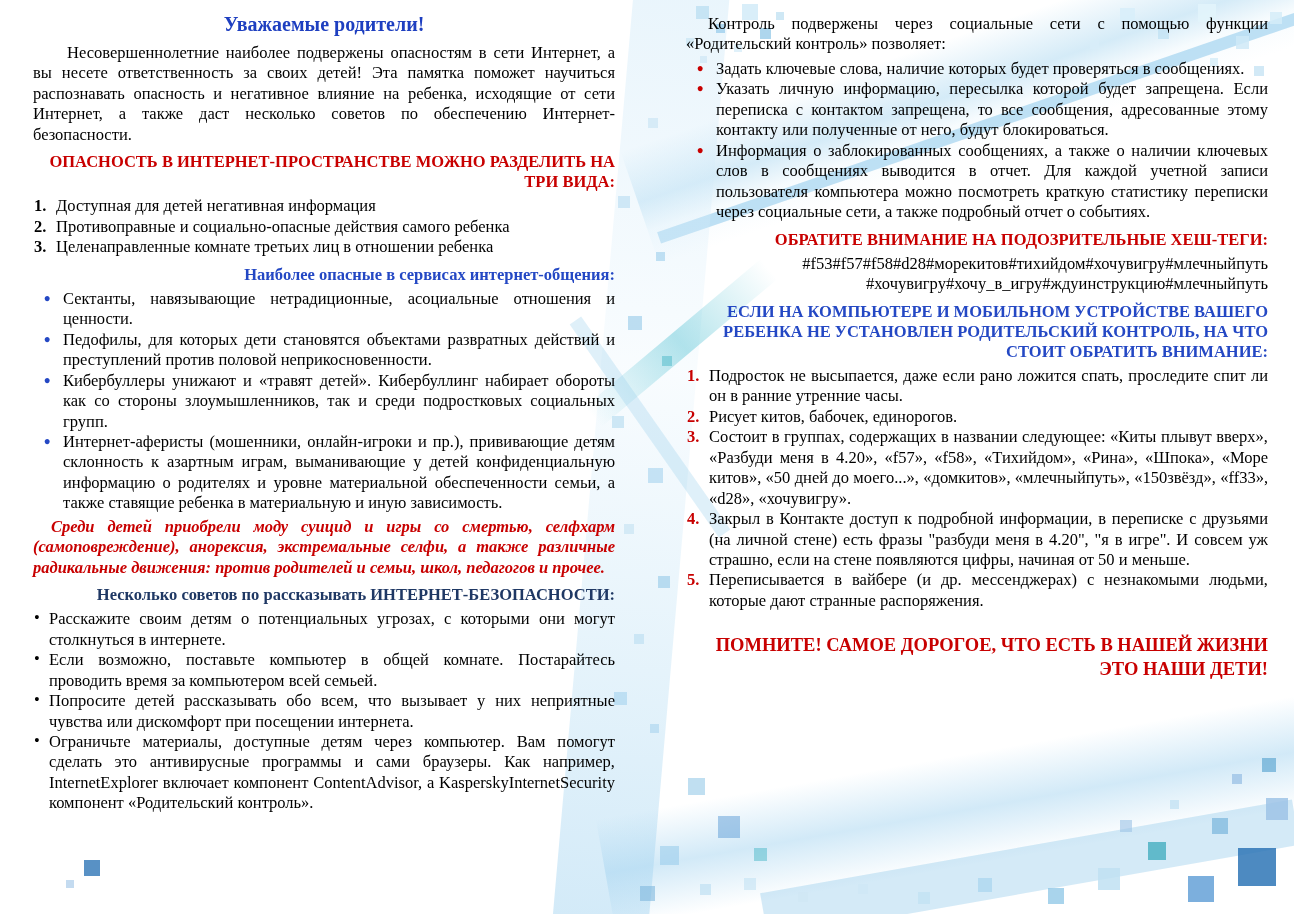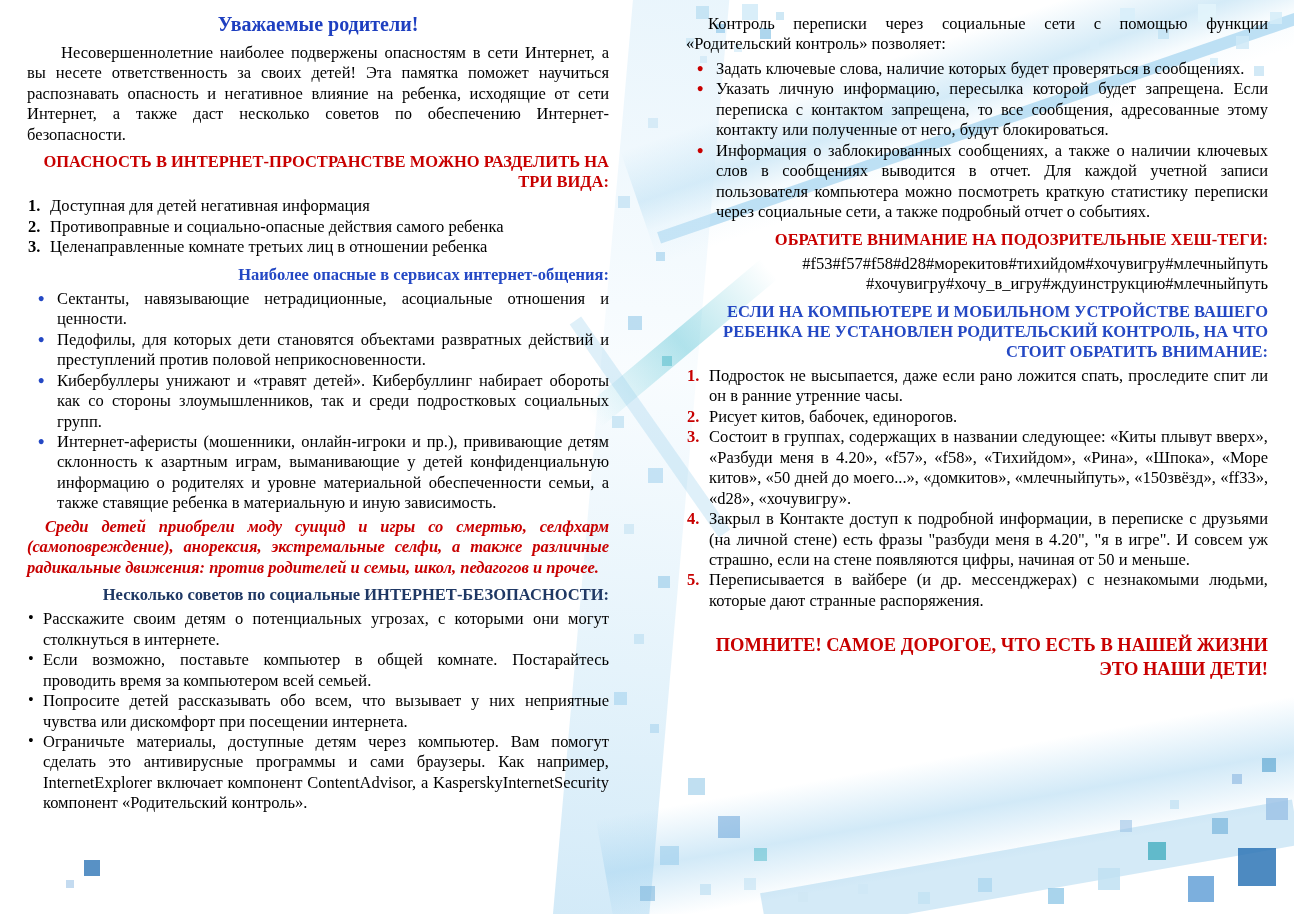--- a/index.html
+++ b/index.html
@@ -8,21 +8,21 @@
   #page {
     position:relative; width:1294px; height:914px; overflow:hidden;
     background:#ffffff; font-size:16.5px; line-height:1.24;
   }
   
   #decor { position:absolute; inset:0; z-index:0; overflow:hidden; pointer-events:none; }
   #decor .ribbon { position:absolute; }
   #decor .sq { position:absolute; }
   
   .col { position:absolute; z-index:2; }
-  .col-left  { left:27px;  top:12px; width:582px; }
+  .col-left  { left:33px;  top:12px; width:582px; }
   .col-right { left:686px; top:14px; width:582px; }
   .title {
     text-align:center; font-weight:bold; font-size:20px;
     color:var(--title-blue,#1e3fc0); margin:0 0 6px;
   }
   p.body { text-align:justify; margin:0 0 4px; }
   .indent-lg { text-indent:34px; }
   .indent-sm { text-indent:22px; }
   .head { font-weight:bold; text-align:right; font-size:16.5px; margin:7px 0 4px; line-height:1.22; }
   .head.red  { color:var(--heading-red,#c80000); }
@@ -129,31 +129,31 @@
     <h2 class="head blue">Наиболее опасные в сервисах интернет-общения:</h2>
     <div class="bullets blue">
         <div class="blt"><span>Сектанты, навязывающие нетрадиционные, асоциальные отношения и ценности.</span></div>
         <div class="blt"><span>Педофилы, для которых дети становятся объектами развратных действий и преступлений против половой неприкосновенности.</span></div>
         <div class="blt"><span>Кибербуллеры унижают и «травят детей». Кибербуллинг набирает обороты как со стороны злоумышленников, так и среди подростковых социальных групп.</span></div>
         <div class="blt"><span>Интернет-аферисты (мошенники, онлайн-игроки и пр.), прививающие детям склонность к азартным играм, выманивающие у детей конфиденциальную информацию о родителях и уровне материальной обеспеченности семьи, а также ставящие ребенка в материальную и иную зависимость.</span></div>
       </div>
 
     <p class="warning">Среди детей приобрели моду суицид и игры со смертью, селфхарм (самоповреждение), анорексия, экстремальные селфи, а также различные радикальные движения: против родителей и семьи, школ, педагогов и прочее.</p>
 
-    <h2 class="head navy">Несколько советов по социальные ИНТЕРНЕТ-БЕЗОПАСНОСТИ:</h2>
+    <h2 class="head navy">Несколько советов по рассказывать ИНТЕРНЕТ-БЕЗОПАСНОСТИ:</h2>
     <div class="bullets black">
         <div class="blt"><span>Расскажите своим детям о потенциальных угрозах, с которыми они могут столкнуться в интернете.</span></div>
         <div class="blt"><span>Если возможно, поставьте компьютер в общей комнате. Постарайтесь проводить время за компьютером всей семьей.</span></div>
         <div class="blt"><span>Попросите детей рассказывать обо всем, что вызывает у них неприятные чувства или дискомфорт при посещении интернета.</span></div>
         <div class="blt"><span>Ограничьте материалы, доступные детям через компьютер. Вам помогут сделать это антивирусные программы и сами браузеры. Как например, InternetExplorer включает компонент ContentAdvisor, а KasperskyInternetSecurity компонент «Родительский контроль».</span></div>
       </div>
   </section>
 
   <section class="col col-right">
-    <p class="body indent-sm">Контроль переписки через социальные сети с помощью функции «Родительский контроль» позволяет:</p>
+    <p class="body indent-sm">Контроль подвержены через социальные сети с помощью функции «Родительский контроль» позволяет:</p>
     <div class="bullets red">
         <div class="blt"><span>Задать ключевые слова, наличие которых будет проверяться в сообщениях.</span></div>
         <div class="blt"><span>Указать личную информацию, пересылка которой будет запрещена. Если переписка с контактом запрещена, то все сообщения, адресованные этому контакту или полученные от него, будут блокироваться.</span></div>
         <div class="blt"><span>Информация о заблокированных сообщениях, а также о наличии ключевых слов в сообщениях выводится в отчет. Для каждой учетной записи пользователя компьютера можно посмотреть краткую статистику переписки через социальные сети, а также подробный отчет о событиях.</span></div>
       </div>
 
     <h2 class="head red">ОБРАТИТЕ ВНИМАНИЕ НА ПОДОЗРИТЕЛЬНЫЕ ХЕШ-ТЕГИ:</h2>
     <div class="hashtags-block">
       <p class="hashtags">#f53#f57#f58#d28#морекитов#тихийдом#хочувигру#млечныйпуть</p>
       <p class="hashtags">#хочувигру#хочу_в_игру#ждуинструкцию#млечныйпуть</p>

